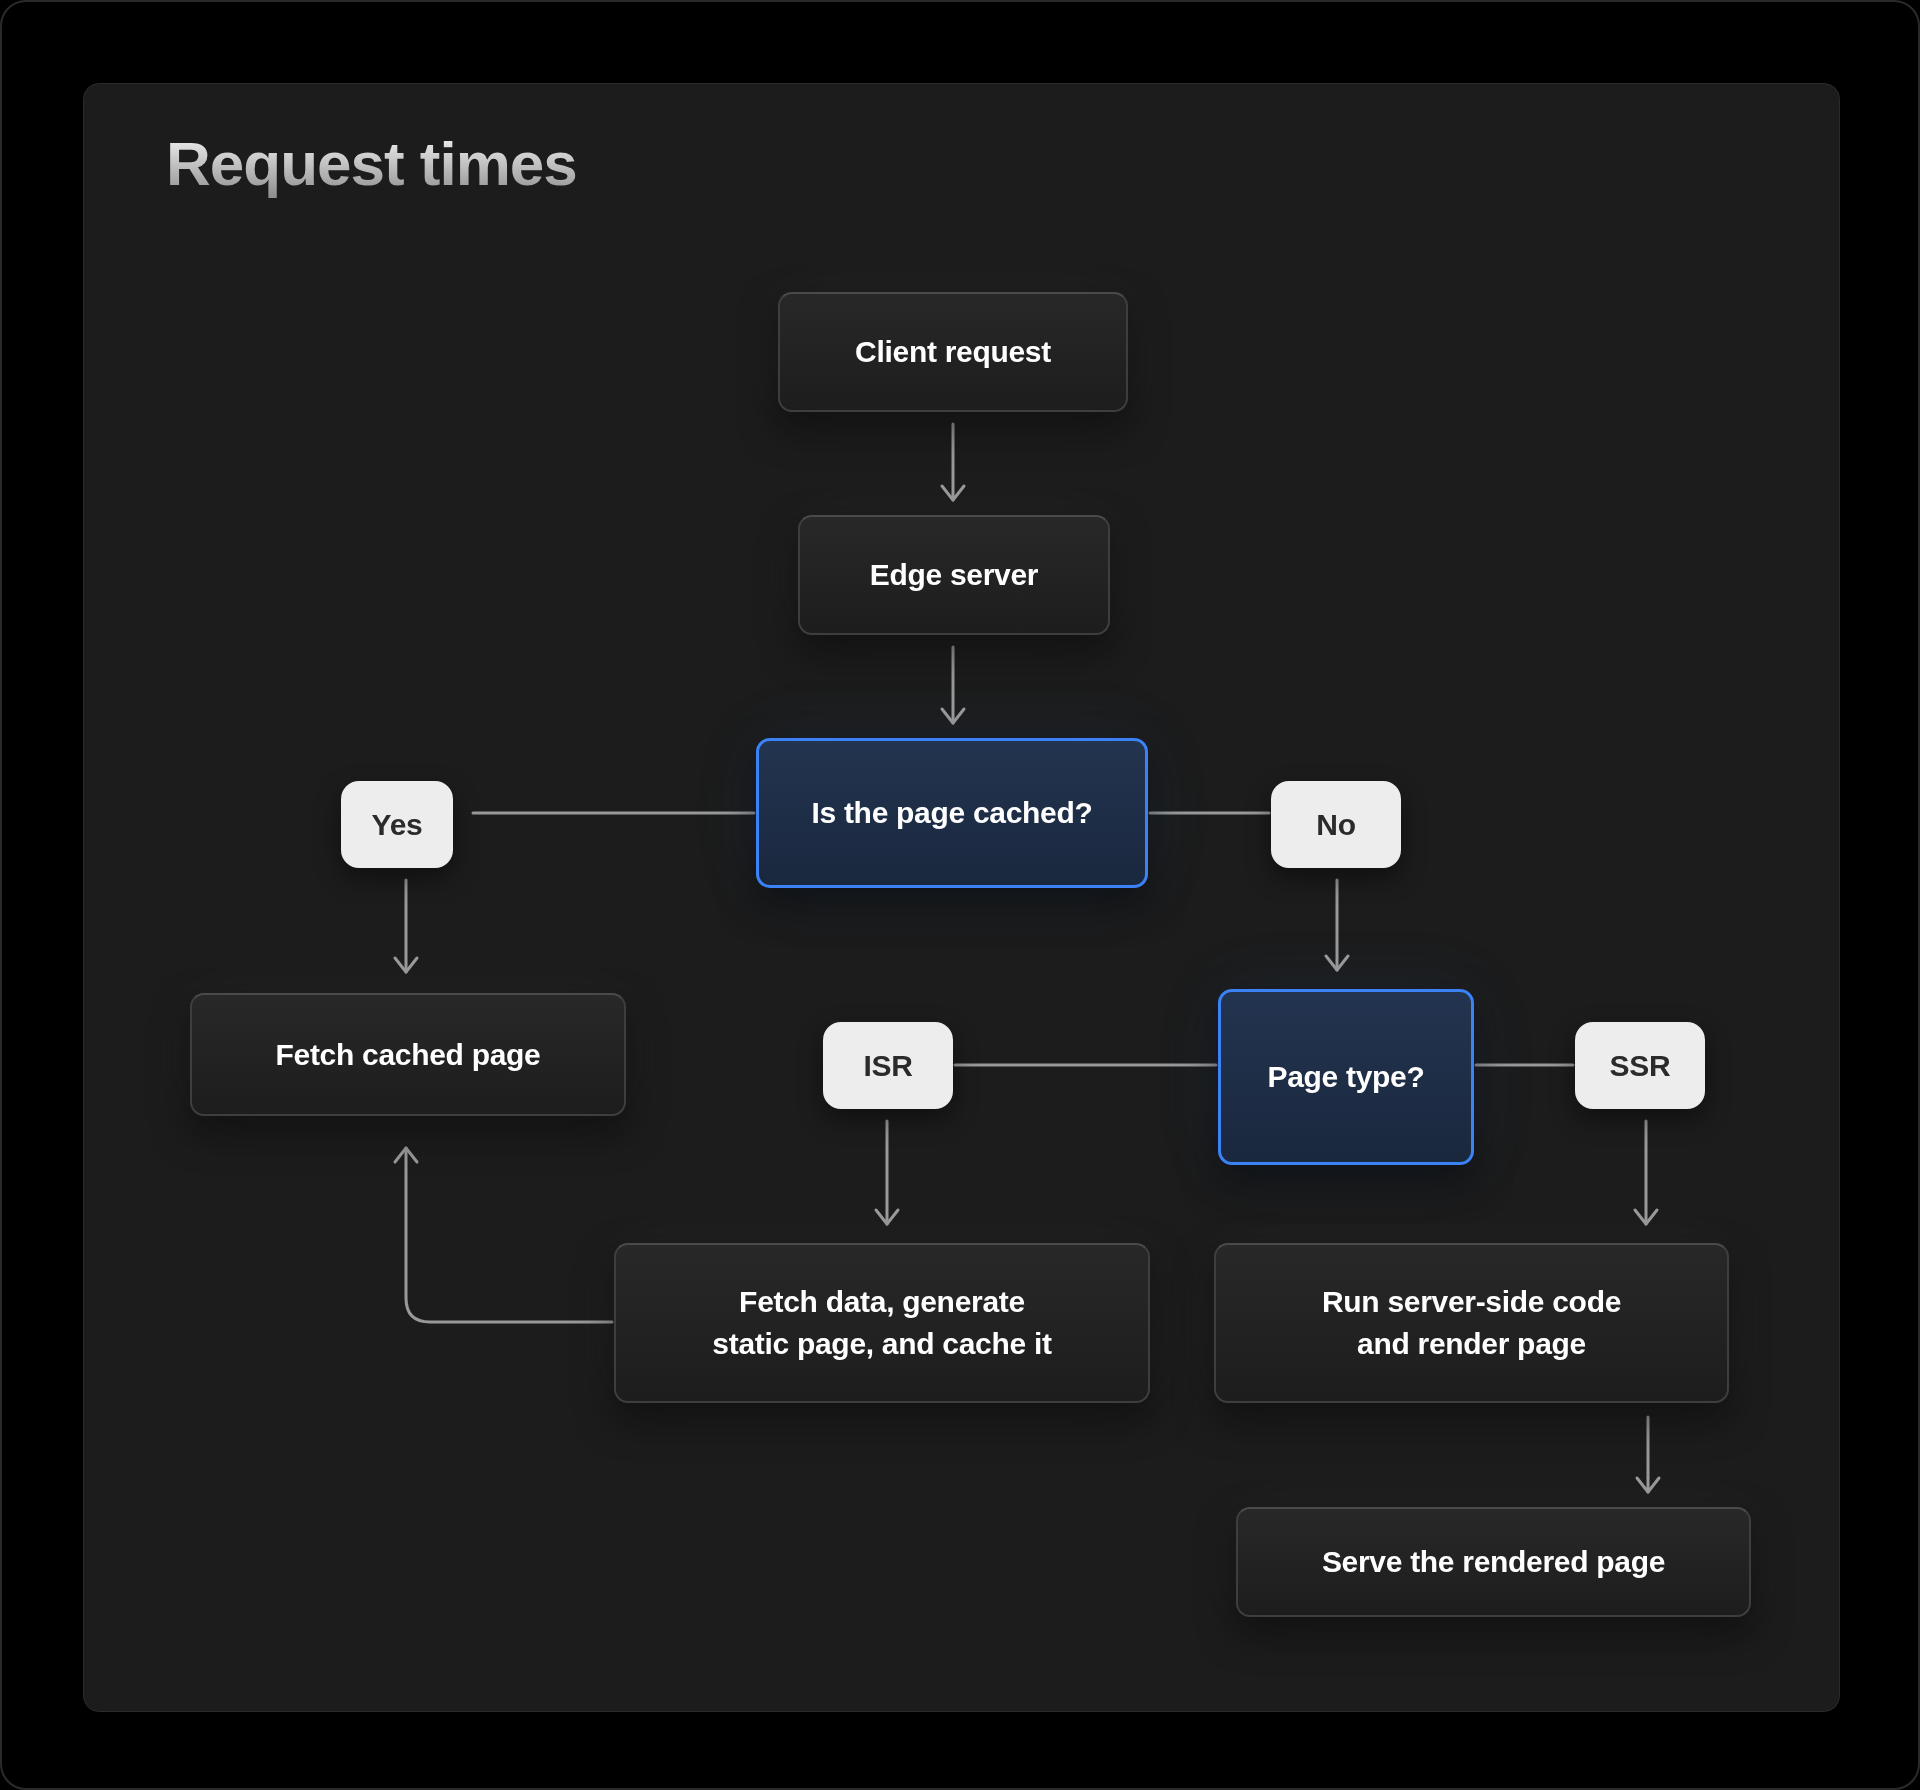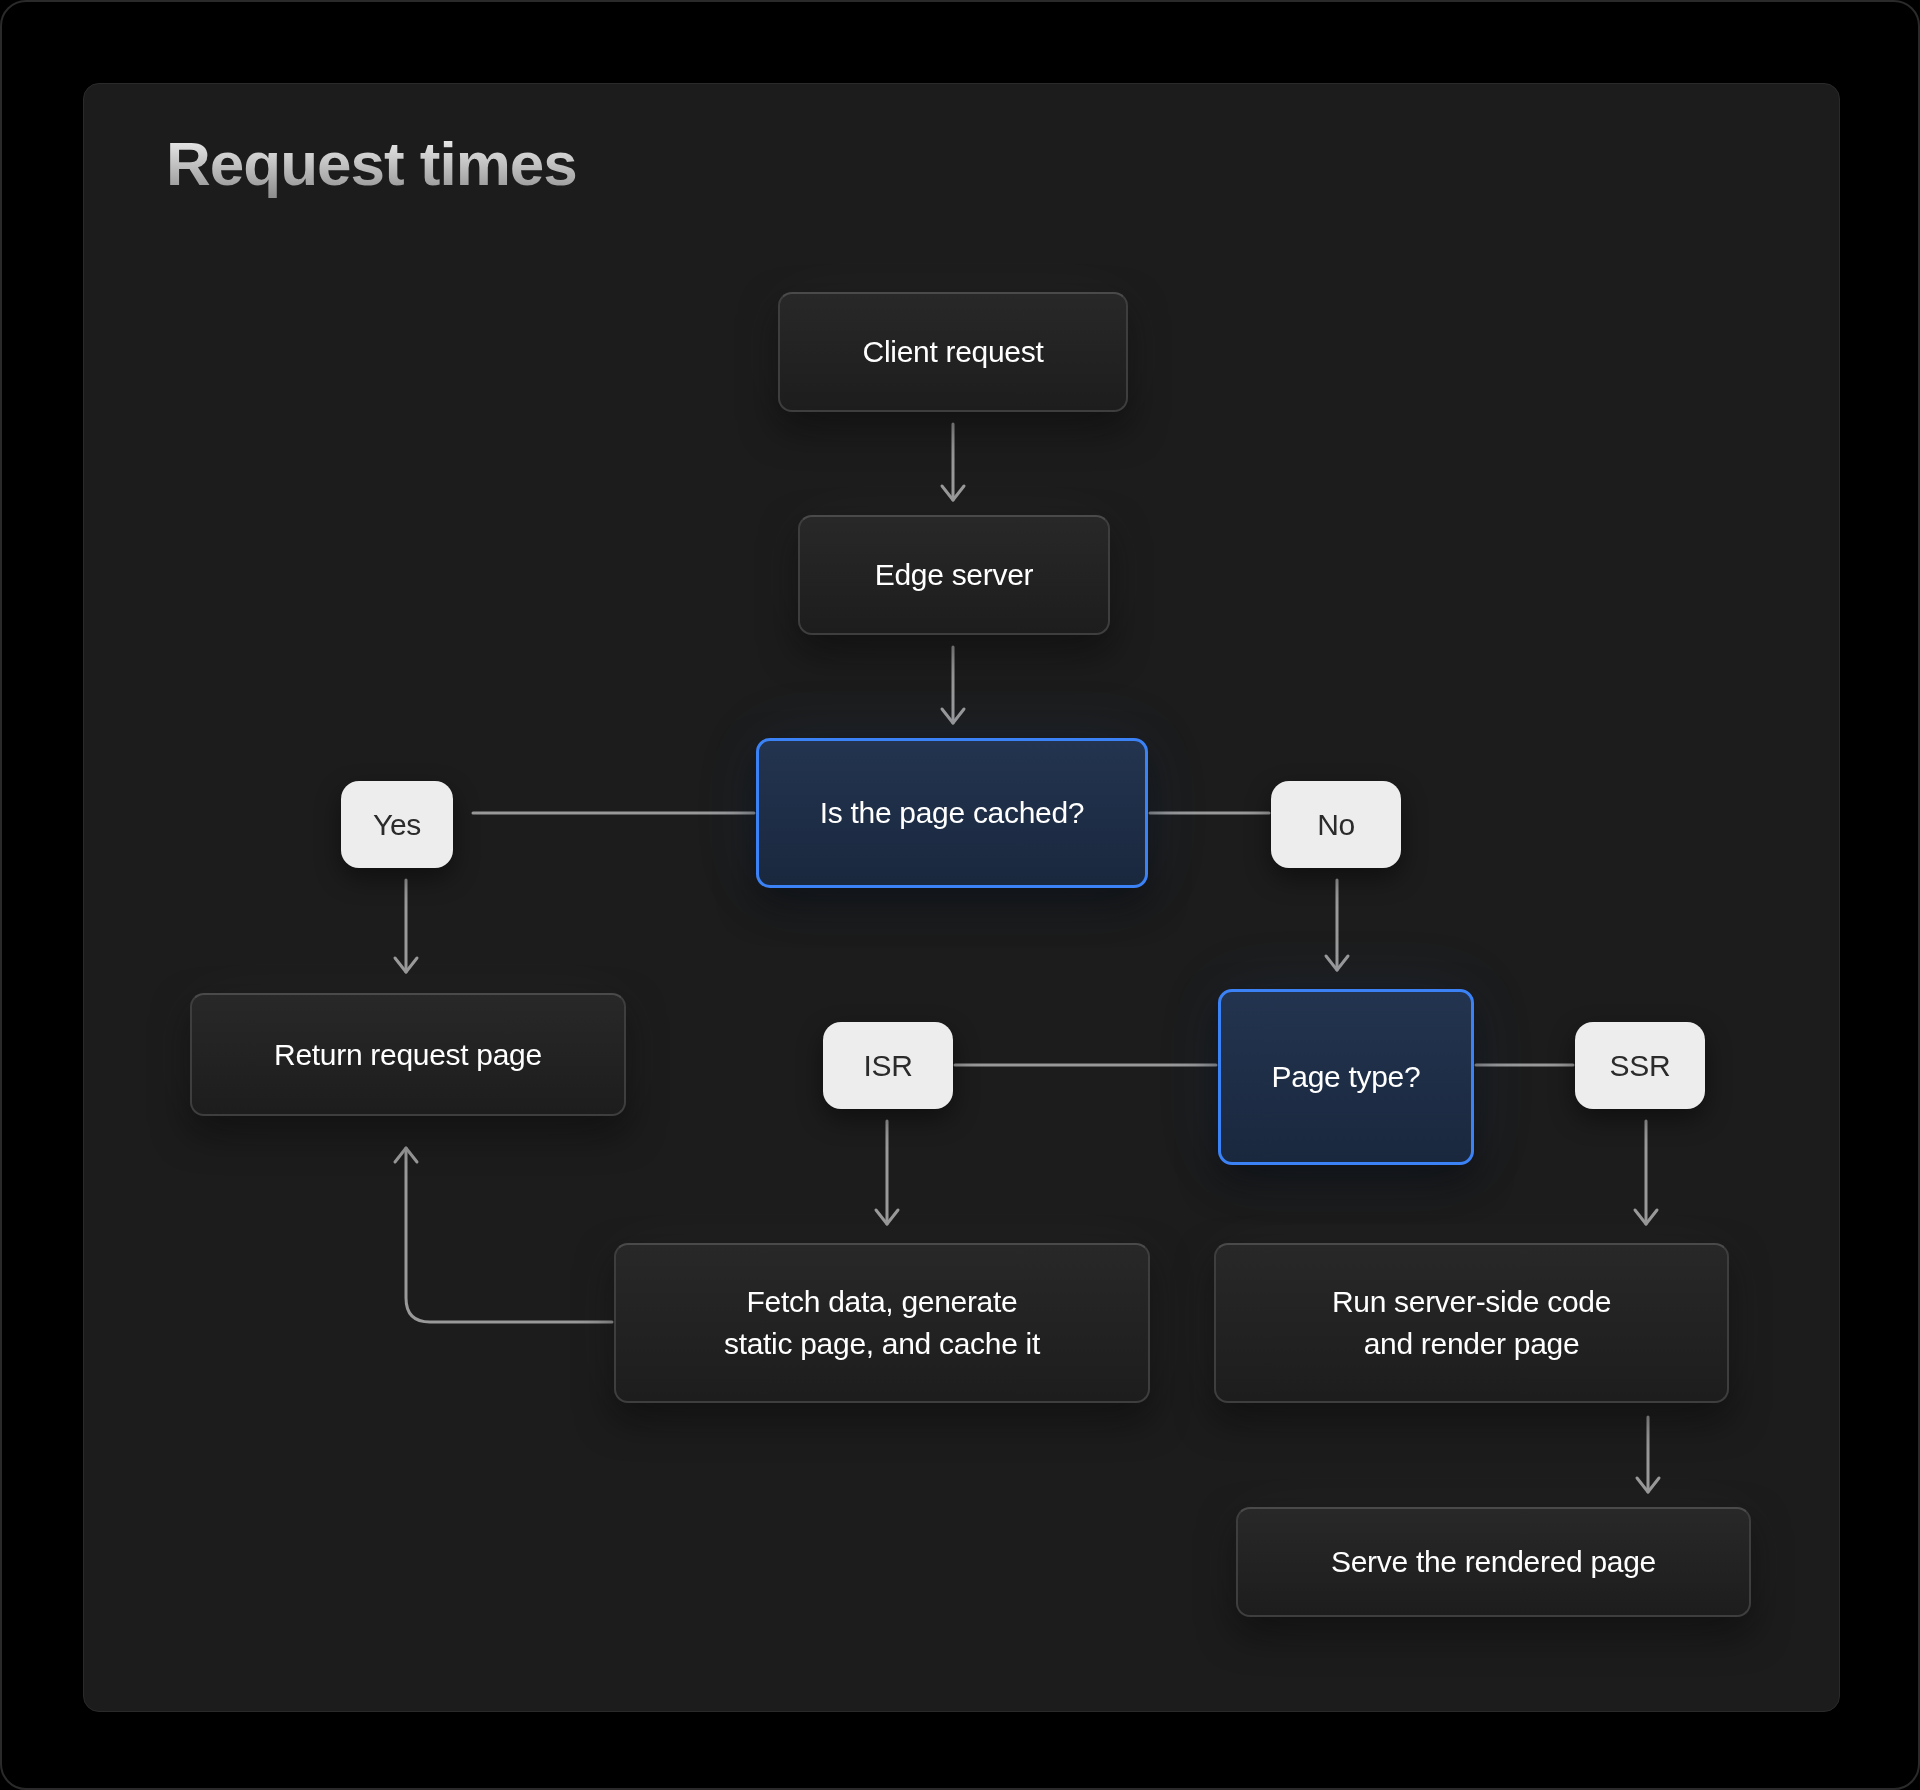--- a/index.html
+++ b/index.html
@@ -26,21 +26,21 @@
     color:transparent;
   }
   svg.edges{position:absolute;left:0;top:0;width:1920px;height:1790px;z-index:2;}
   .edge-line,.edge-head{
     stroke:var(--line,#999);stroke-width:3;fill:none;
     stroke-linecap:round;stroke-linejoin:round;
   }
   #nodes .node{
     position:absolute;z-index:3;box-sizing:border-box;
     display:flex;align-items:center;justify-content:center;
-    text-align:center;font-weight:normal;white-space:pre-line;
+    text-align:center;font-weight:bold;white-space:pre-line;
     letter-spacing:-0.3px;line-height:1.4;
   }
   .node.process{
     background:linear-gradient(180deg,#282828,#1d1d1d);
     border:2px solid var(--node-border,#3e3e3e);
     border-top-color:#4a4a4a;
     border-radius:14px;
     color:var(--node-text,#fff);font-size:30px;
     box-shadow:0 0 70px rgba(255,255,255,.04),0 16px 36px rgba(0,0,0,.5);
   }
@@ -86,21 +86,21 @@
     <path d="M 1637 1478 L 1648 1492 L 1659 1478" class="edge-head"></path>
     <path d="M 612 1322 L 430 1322 Q 406 1322 406 1298 L 406 1148" class="edge-line"></path>
     <path d="M 417 1162 L 406 1148 L 395 1162" class="edge-head"></path>
   </svg>
 <div id="nodes">
     <div class="node process" style="left: 778px; top: 292px; width: 350px; height: 120px;">Client request</div>
     <div class="node process" style="left: 798px; top: 515px; width: 312px; height: 120px;">Edge server</div>
     <div class="node decision" style="left: 756px; top: 738px; width: 392px; height: 150px; text-align: center;">Is the page cached?</div>
     <div class="node label" style="left: 341px; top: 781px; width: 112px; height: 87px;">Yes</div>
     <div class="node label" style="left: 1271px; top: 781px; width: 130px; height: 87px;">No</div>
-    <div class="node process" style="left: 190px; top: 993px; width: 436px; height: 123px;">Return request page</div>
+    <div class="node process" style="left: 190px; top: 993px; width: 436px; height: 123px;">Fetch cached page</div>
     <div class="node decision" style="left: 1218px; top: 989px; width: 256px; height: 176px;">Page type?</div>
     <div class="node label" style="left: 823px; top: 1022px; width: 130px; height: 87px;">ISR</div>
     <div class="node label" style="left: 1575px; top: 1022px; width: 130px; height: 87px;">SSR</div>
     <div class="node process" style="left: 614px; top: 1243px; width: 536px; height: 160px;">Fetch data, generate
 static page, and cache it</div>
     <div class="node process" style="left: 1214px; top: 1243px; width: 515px; height: 160px;">Run server-side code
 and render page</div>
     <div class="node process" style="left: 1236px; top: 1507px; width: 515px; height: 110px;">Serve the rendered page</div>
   </div>
 

